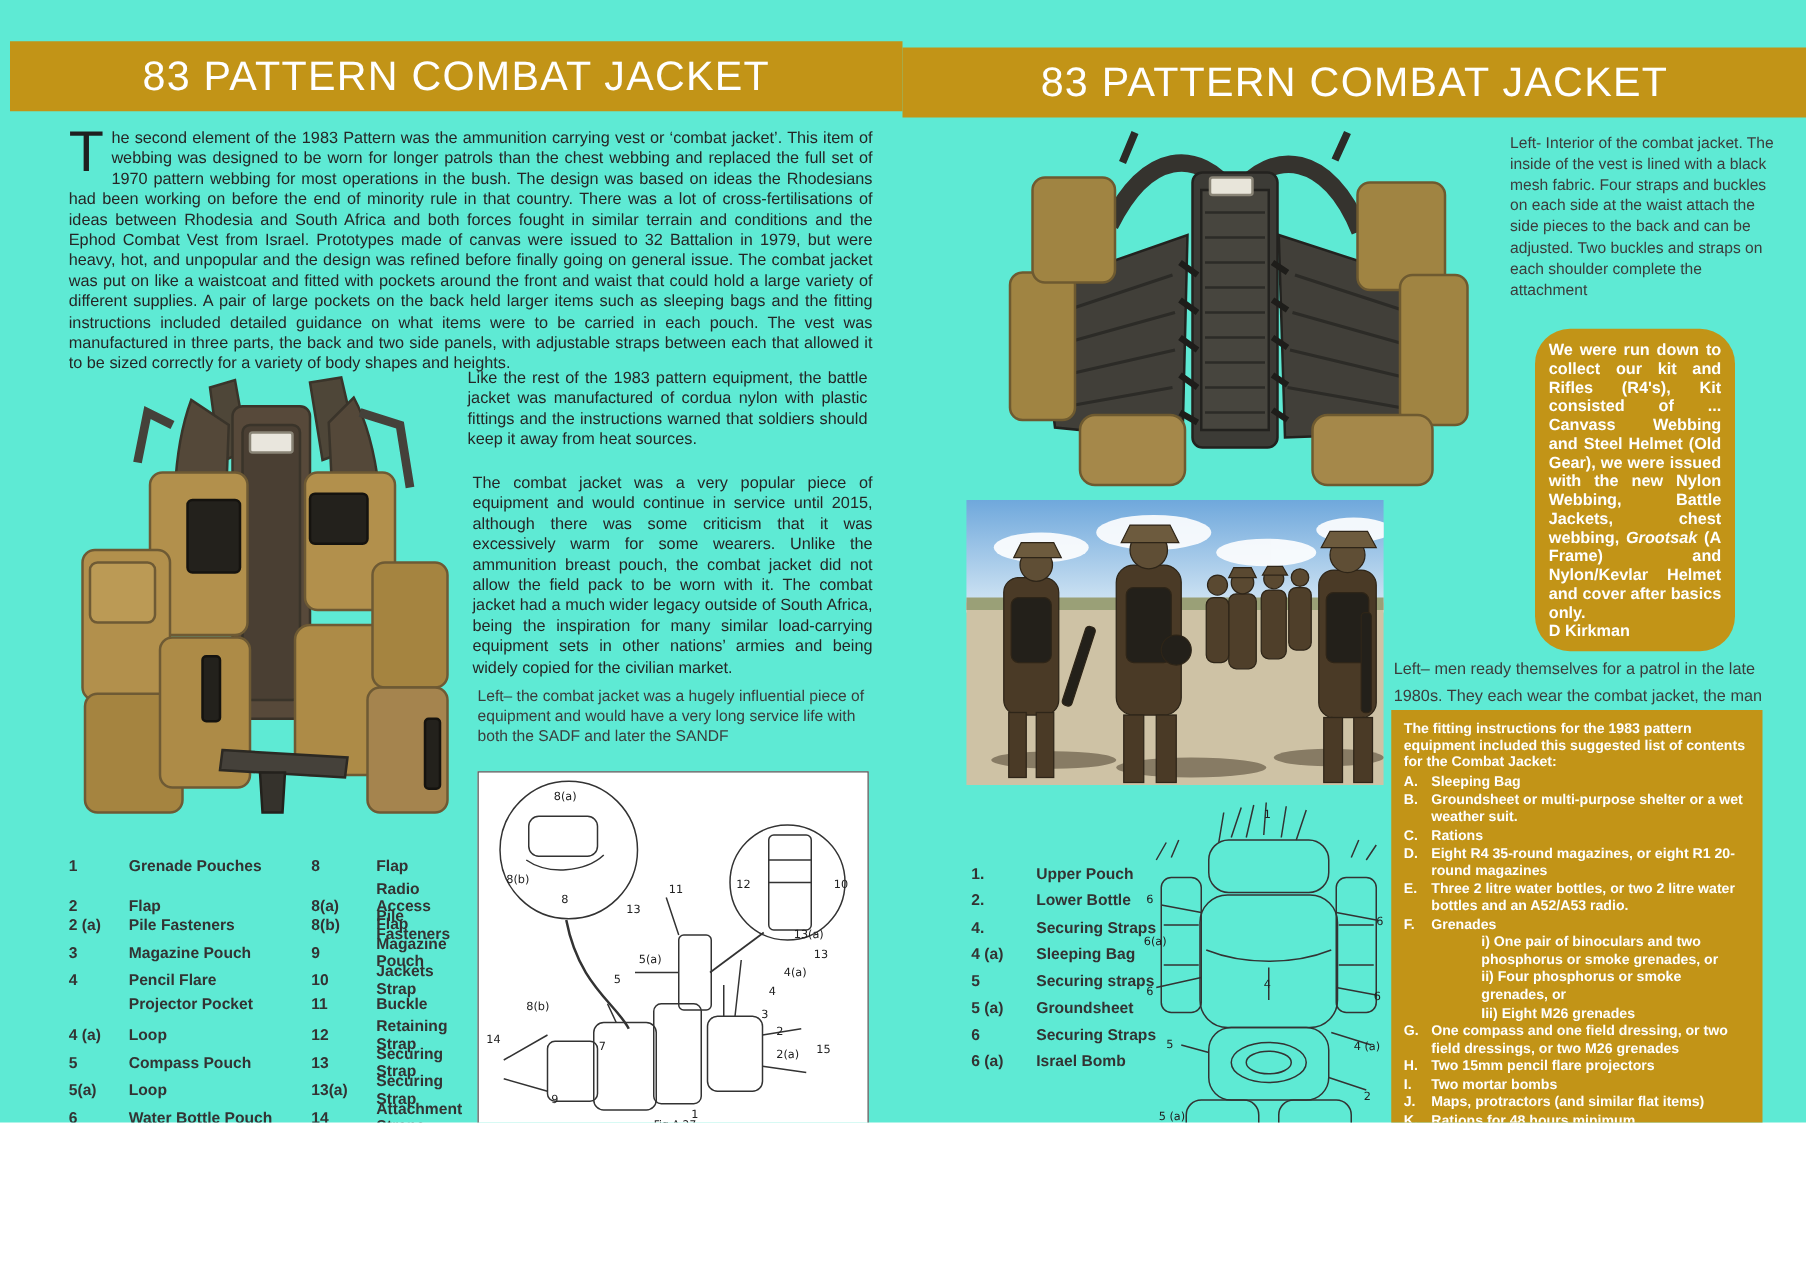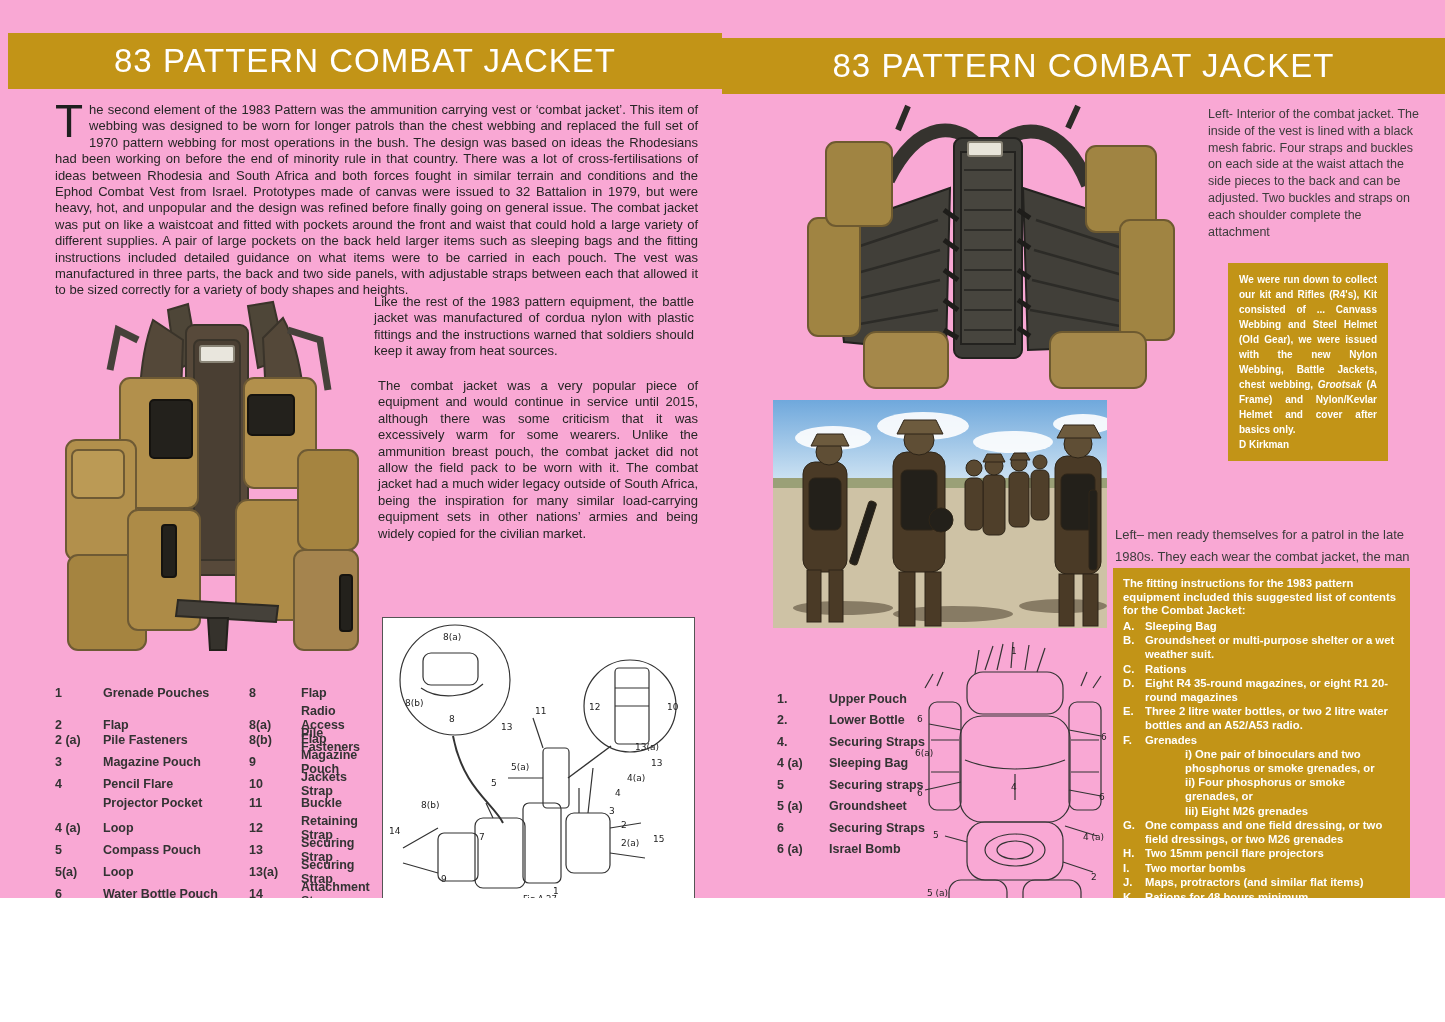--- a/index.html
+++ b/index.html
@@ -1,21 +1,21 @@
 <!DOCTYPE html>
 <html><head>
 <meta charset="utf-8">
 <style>
   :root{
     --gold:#c29417;
     --ink:#262626;
   }
   html,body{margin:0;padding:0;background:#ffffff;}
   body{width:1445px;height:1022px;font-family:"Liberation Sans",sans-serif;color:var(--ink);}
-  .canvas{position:relative;width:1445px;height:898px;background:#f9a8d4;overflow:hidden;}
+  .canvas{position:relative;width:1445px;height:898px;background:#5eead4;overflow:hidden;}
 
   .titlebar{position:absolute;background:var(--gold);display:flex;align-items:center;justify-content:center;}
   .titlebar .t{color:#fff;font-size:33px;letter-spacing:1px;font-weight:400;white-space:nowrap;}
 
   .goldband{position:absolute;background:var(--gold);}
   .grayline{position:absolute;background:#8c8c8c;}
 
   .bodytext{position:absolute;font-size:13px;line-height:16.4px;text-align:justify;color:var(--ink);}
   .dropcap{float:left;font-size:46px;line-height:34px;padding:2px 6px 0 0;color:#1f1f1f;}
 
@@ -23,21 +23,21 @@
 
   .parts{position:absolute;font-size:12.5px;font-weight:600;color:#333;}
   .prow{display:grid;grid-template-columns:48px 146px 52px auto;height:22px;align-items:center;}
 
   .rlist{position:absolute;font-size:12.5px;font-weight:600;color:#333;}
   .rrow{display:grid;grid-template-columns:52px auto;height:21.5px;align-items:center;}
 
   .figbox{position:absolute;background:#fff;border:1px solid #555;}
 
   .goldbox{position:absolute;background:var(--gold);color:#fff;font-weight:700;}
-  .quote{font-size:10px;line-height:15px;text-align:justify;padding:9px 11px;}
+  .quote{font-size:13px;line-height:15px;text-align:justify;padding:9px 11px;border-radius:28px;}
   .fitbox{font-size:11.3px;line-height:13.6px;padding:9px 10px 10px 10px;}
   .fitrow{display:flex;margin-bottom:1px;}
   .fitrow .lt{width:22px;flex:0 0 22px;}
   .fitrow.sub{padding-left:62px;}
   .fitintro{margin-bottom:2px;}
 
   .photo{position:absolute;}
   svg text{font-family:"DejaVu Sans",sans-serif;}
 </style>
 </head>
@@ -77,20 +77,21 @@
       <rect x="282" y="275" width="12" height="56" rx="3" fill="#23211c" stroke="#15130f"></rect>
       <path d="M120 300 L220 306 L218 322 L118 316 Z" fill="#45413a" stroke="#2c2923"></path>
       <path d="M150 318 L170 318 L168 350 L152 350 Z" fill="#35322c" stroke="#23211c"></path>
       <path d="M80 40 L60 30 L52 70" fill="none" stroke="#45413a" stroke-width="7"></path>
       <path d="M230 30 L262 40 L270 90" fill="none" stroke="#45413a" stroke-width="7"></path>
     </g>
   </svg>
 
   <div class="bodytext" style="left:374px;top:294px;width:320px;">Like the rest of the 1983 pattern equipment, the battle jacket was manufactured of cordua nylon with plastic fittings and the instructions warned that soldiers should keep it away from heat sources.</div>
   <div class="bodytext" style="left:378px;top:378px;width:320px;">The combat jacket was a very popular piece of equipment and would continue in service until 2015, although there was some criticism that it was excessively warm for some wearers. Unlike the ammunition breast pouch, the combat jacket did not allow the field pack to be worn with it. The combat jacket had a much wider legacy outside of South Africa, being the inspiration for many similar load-carrying equipment sets in other nations’ armies and being widely copied for the civilian market.</div>
+  <div class="caption" style="left:382px;top:549px;width:316px;">Left– the combat jacket was a hugely influential piece of equipment and would have a very long service life with both the SADF and later the SANDF</div>
 
   <div class="parts" style="left:55px;top:682px;width:312px;">
     <div class="prow">
         <span>1</span>
         <span>Grenade Pouches</span>
         <span>8</span>
         <span>Flap</span>
       </div>
     <div class="prow">
         <span>2</span>

